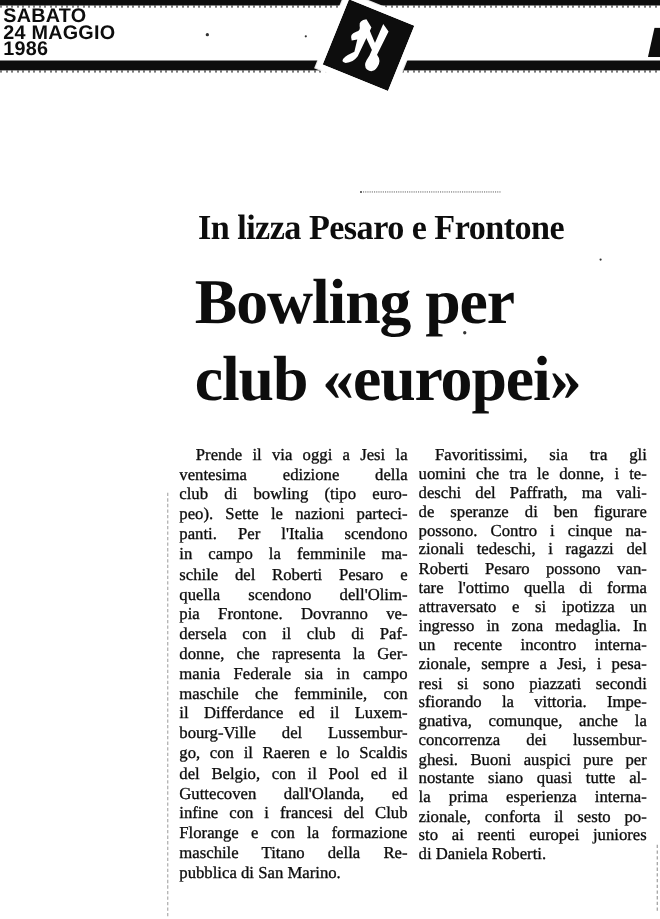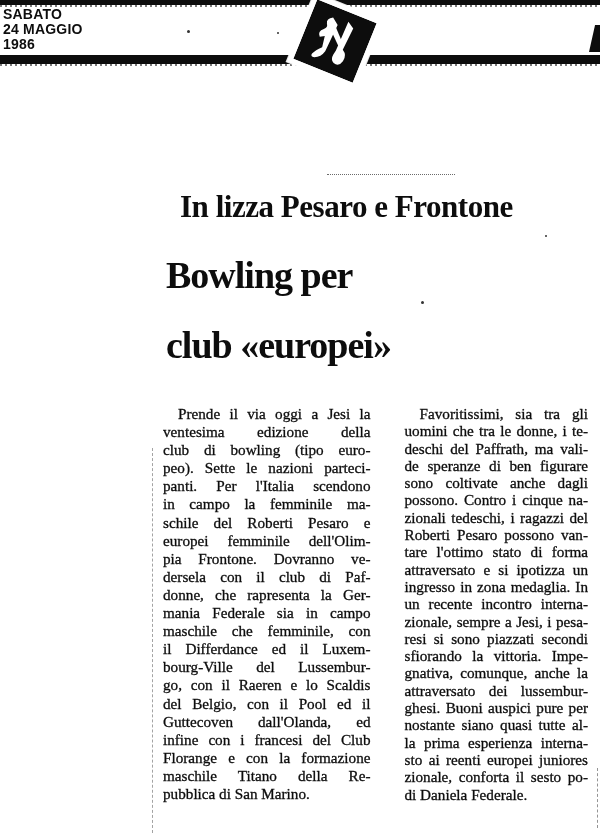--- a/index.html
+++ b/index.html
@@ -11,21 +11,21 @@
   
   .rule-top{position:absolute;left:0;top:0;width:600px;height:5px;background:#0d0d0d;}
   .rule-mid{position:absolute;left:0;top:55px;width:600px;height:9px;background:#0d0d0d;}
   .rule-top::after,.rule-mid::after{ 
     content:"";position:absolute;left:0;right:0;bottom:-2px;height:2px;
     background:repeating-linear-gradient(90deg,#0d0d0d 0 2px,transparent 2px 5px);opacity:.55;
   }
   .masthead-date{
     position:absolute;left:3px;top:7px;
     font-family:"Liberation Sans", sans-serif;font-weight:bold;
-    font-size:14px;line-height:15px;letter-spacing:.2px;
+    font-size:18px;line-height:15px;letter-spacing:.2px;
   }
   .logo{
     position:absolute;left:303px;top:9px;width:64px;height:64px;
     background:#0d0d0d;transform:rotate(22deg);
     outline:5px solid #ffffff;z-index:5;
     display:flex;align-items:center;justify-content:center;
     box-shadow:0 0 0 6px rgba(255,255,255,.9);
   }
   .logo svg{width:56px;height:56px;display:block;}
   .edge-mark{
@@ -36,37 +36,37 @@
   .dotted-line{
     position:absolute;left:327px;top:174px;width:128px;height:0;
     border-top:1.5px dotted #6a6a6a;
   }
   .kicker{
     position:absolute;left:180px;top:188px;width:410px;
     font-size:32px;font-weight:700;letter-spacing:-.5px;line-height:36px;
     transform-origin:left top;transform:scaleX(.97);
   }
   .title{
-    position:absolute;left:166px;top:240px;width:420px;
-    font-size:38px;font-weight:700;line-height:70px;letter-spacing:-1px;
+    position:absolute;left:177px;top:240px;width:420px;
+    font-size:58px;font-weight:700;line-height:70px;letter-spacing:-1px;
   }
   
   .columns{
     position:absolute;left:163px;top:405px;width:425px;
     display:grid;grid-template-columns:1fr 1fr;column-gap:10px;
   }
   .col{overflow:hidden;}
   .bodyline{
     font-size:15.2px;
     text-align:justify;text-align-last:justify;
     white-space:nowrap;
     -webkit-text-stroke:.3px #0d0d0d;
   }
   .col-left .bodyline{line-height:18.1px;}
-  .col-right .bodyline{line-height:17.3px;margin-left:24px;}
+  .col-right .bodyline{line-height:17.3px;}
   .bodyline.first{text-indent:15px;}
   .bodyline.lastline{text-align-last:left;}
   
   .col-rule{
     position:absolute;left:152px;top:448px;height:385px;width:0;
     border-left:1.5px dashed #8d8d8d;opacity:.8;
   }
   .col-rule-right{
     position:absolute;left:597px;top:768px;height:60px;width:0;
     border-left:1.5px dashed #7a7a7a;opacity:.8;
@@ -112,60 +112,59 @@
 
 <div class="columns">
     <div class="col col-left">
       <div class="bodyline first">Prende il via oggi a Jesi la</div>
       <div class="bodyline">ventesima edizione della</div>
       <div class="bodyline">club di bowling (tipo euro-</div>
       <div class="bodyline">peo). Sette le nazioni parteci-</div>
       <div class="bodyline">panti. Per l'Italia scendono</div>
       <div class="bodyline">in campo la femminile ma-</div>
       <div class="bodyline">schile del Roberti Pesaro e</div>
-      <div class="bodyline">europei femminile dell'Olim-</div>
+      <div class="bodyline">quella scendono dell'Olim-</div>
       <div class="bodyline">pia Frontone. Dovranno ve-</div>
       <div class="bodyline">dersela con il club di Paf-</div>
       <div class="bodyline">donne, che rapresenta la Ger-</div>
       <div class="bodyline">mania Federale sia in campo</div>
       <div class="bodyline">maschile che femminile, con</div>
       <div class="bodyline">il Differdance ed il Luxem-</div>
       <div class="bodyline">bourg-Ville del Lussembur-</div>
       <div class="bodyline">go, con il Raeren e lo Scaldis</div>
       <div class="bodyline">del Belgio, con il Pool ed il</div>
       <div class="bodyline">Guttecoven dall'Olanda, ed</div>
       <div class="bodyline">infine con i francesi del Club</div>
       <div class="bodyline">Florange e con la formazione</div>
       <div class="bodyline">maschile Titano della Re-</div>
       <div class="bodyline lastline">pubblica di San Marino.</div>
     </div>
     <div class="col col-right">
       <div class="bodyline first">Favoritissimi, sia tra gli</div>
       <div class="bodyline">uomini che tra le donne, i te-</div>
       <div class="bodyline">deschi del Paffrath, ma vali-</div>
       <div class="bodyline">de speranze di ben figurare</div>
-      <div class="bodyline">sono coltivate anche dagli</div>
       <div class="bodyline">possono. Contro i cinque na-</div>
       <div class="bodyline">zionali tedeschi, i ragazzi del</div>
       <div class="bodyline">Roberti Pesaro possono van-</div>
-      <div class="bodyline">tare l'ottimo stato di forma</div>
+      <div class="bodyline">tare l'ottimo quella di forma</div>
       <div class="bodyline">attraversato e si ipotizza un</div>
       <div class="bodyline">ingresso in zona medaglia. In</div>
       <div class="bodyline">un recente incontro interna-</div>
       <div class="bodyline">zionale, sempre a Jesi, i pesa-</div>
       <div class="bodyline">resi si sono piazzati secondi</div>
       <div class="bodyline">sfiorando la vittoria. Impe-</div>
       <div class="bodyline">gnativa, comunque, anche la</div>
-      <div class="bodyline">attraversato dei lussembur-</div>
+      <div class="bodyline">concorrenza dei lussembur-</div>
       <div class="bodyline">ghesi. Buoni auspici pure per</div>
       <div class="bodyline">nostante siano quasi tutte al-</div>
       <div class="bodyline">la prima esperienza interna-</div>
+      <div class="bodyline">zionale, conforta il sesto po-</div>
       <div class="bodyline">sto ai reenti europei juniores</div>
-      <div class="bodyline">zionale, conforta il sesto po-</div>
-      <div class="bodyline lastline">di Daniela Federale.</div>
+      <div class="bodyline lastline">di Daniela Roberti.</div>
     </div>
   </div>
 
 <div class="col-rule"></div>
 <div class="col-rule-right"></div>
 <div class="speck s1"></div>
 <div class="speck s2"></div>
 <div class="speck s3"></div>
 <div class="speck s4"></div>
 

